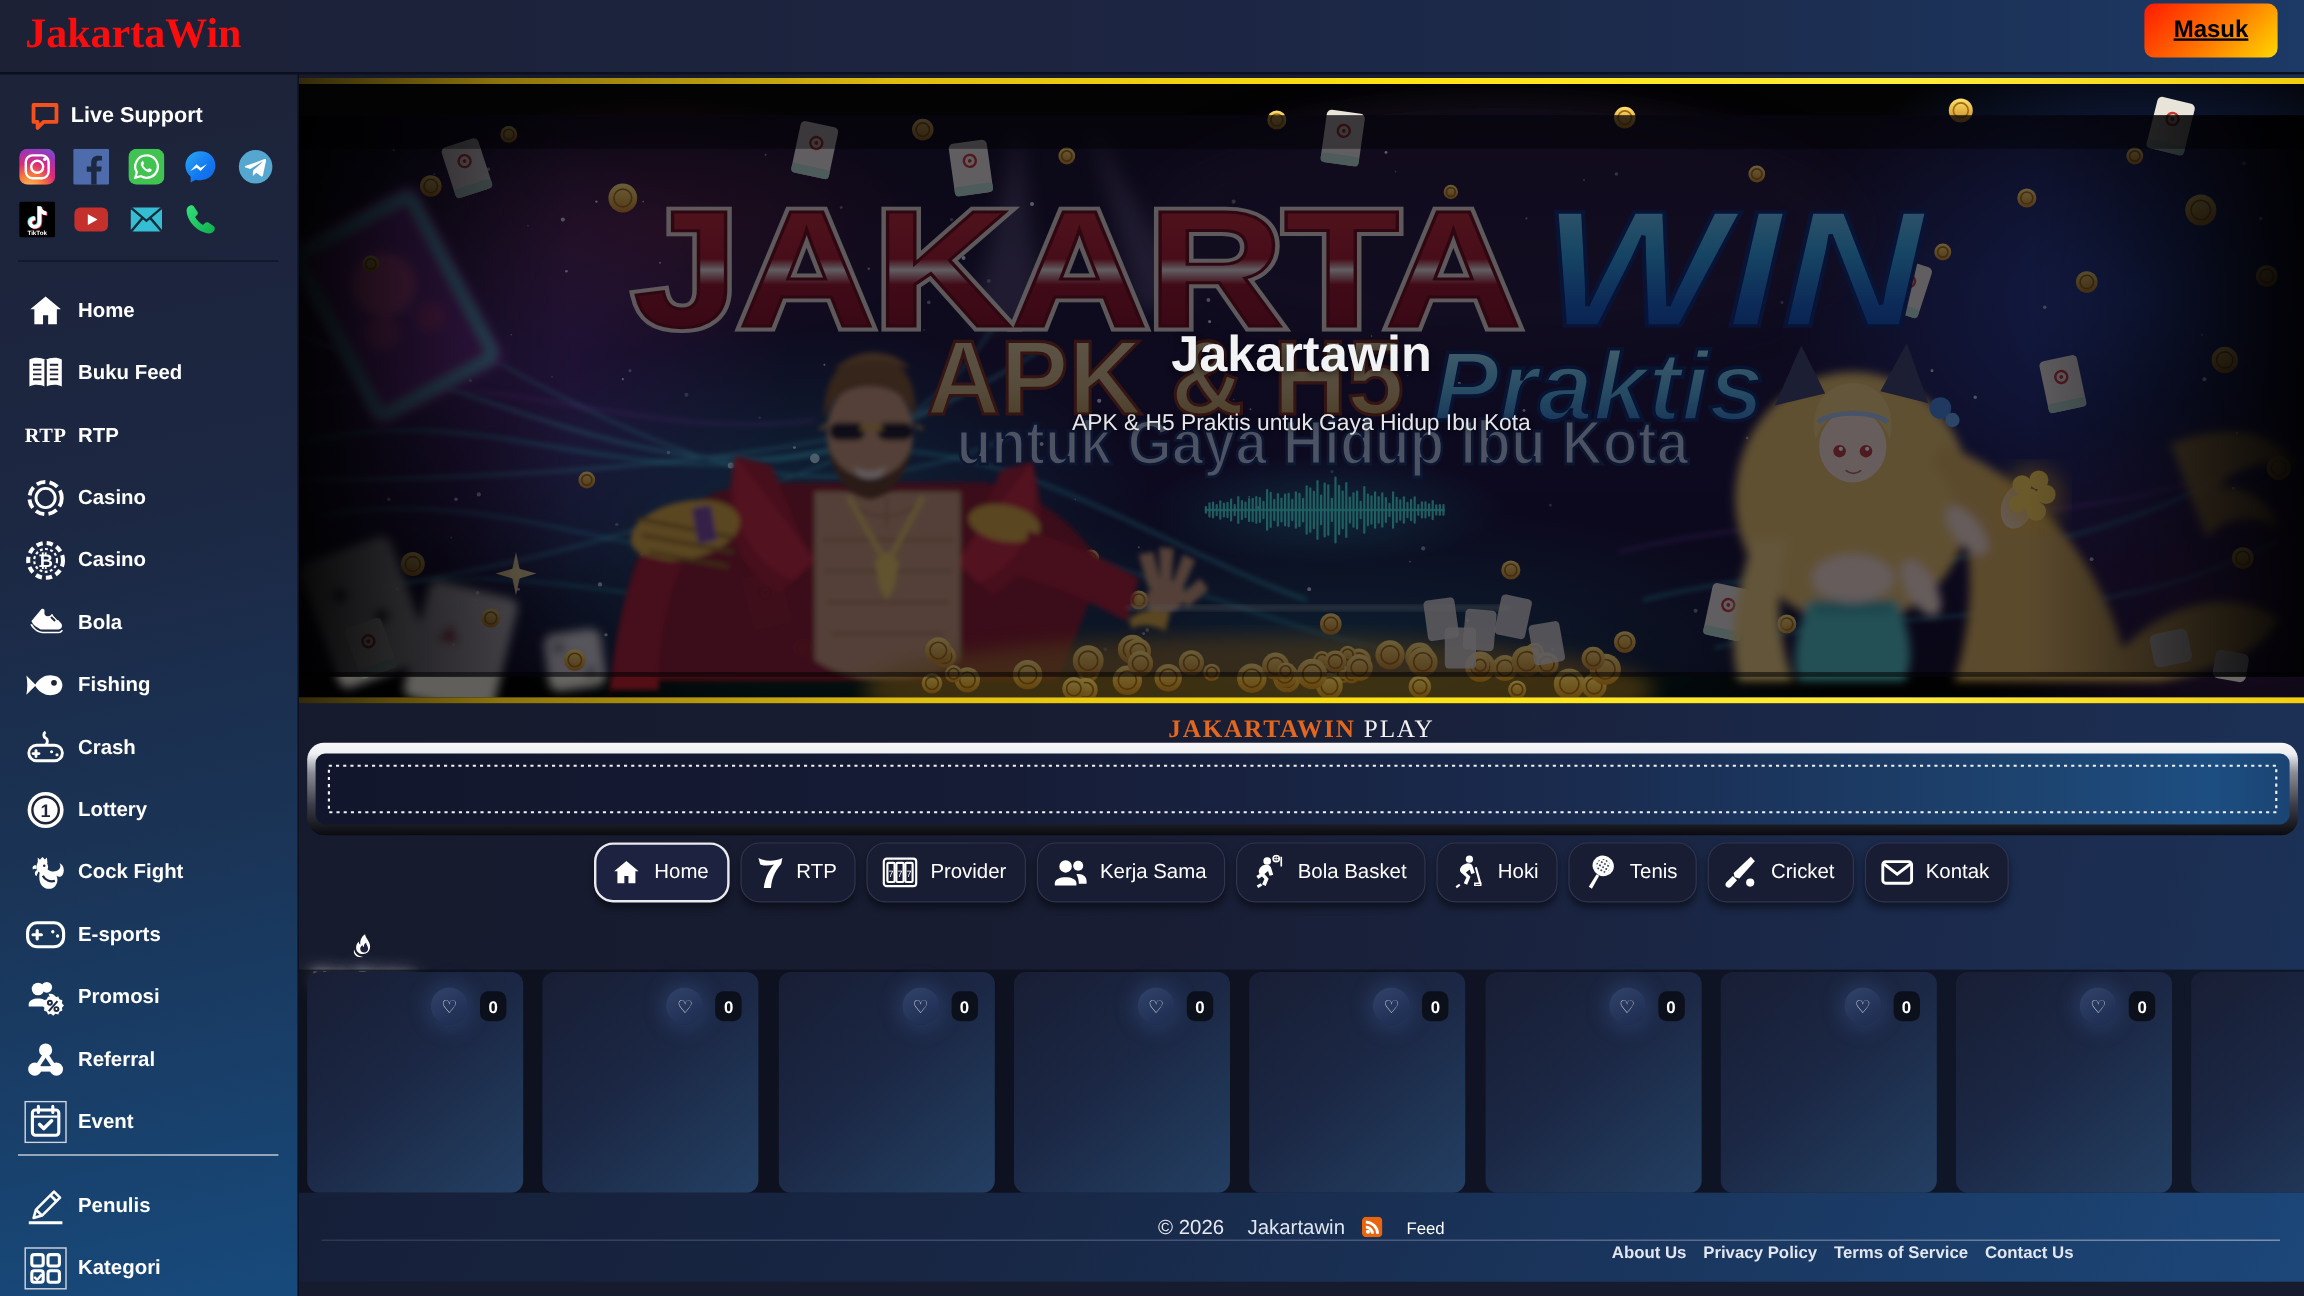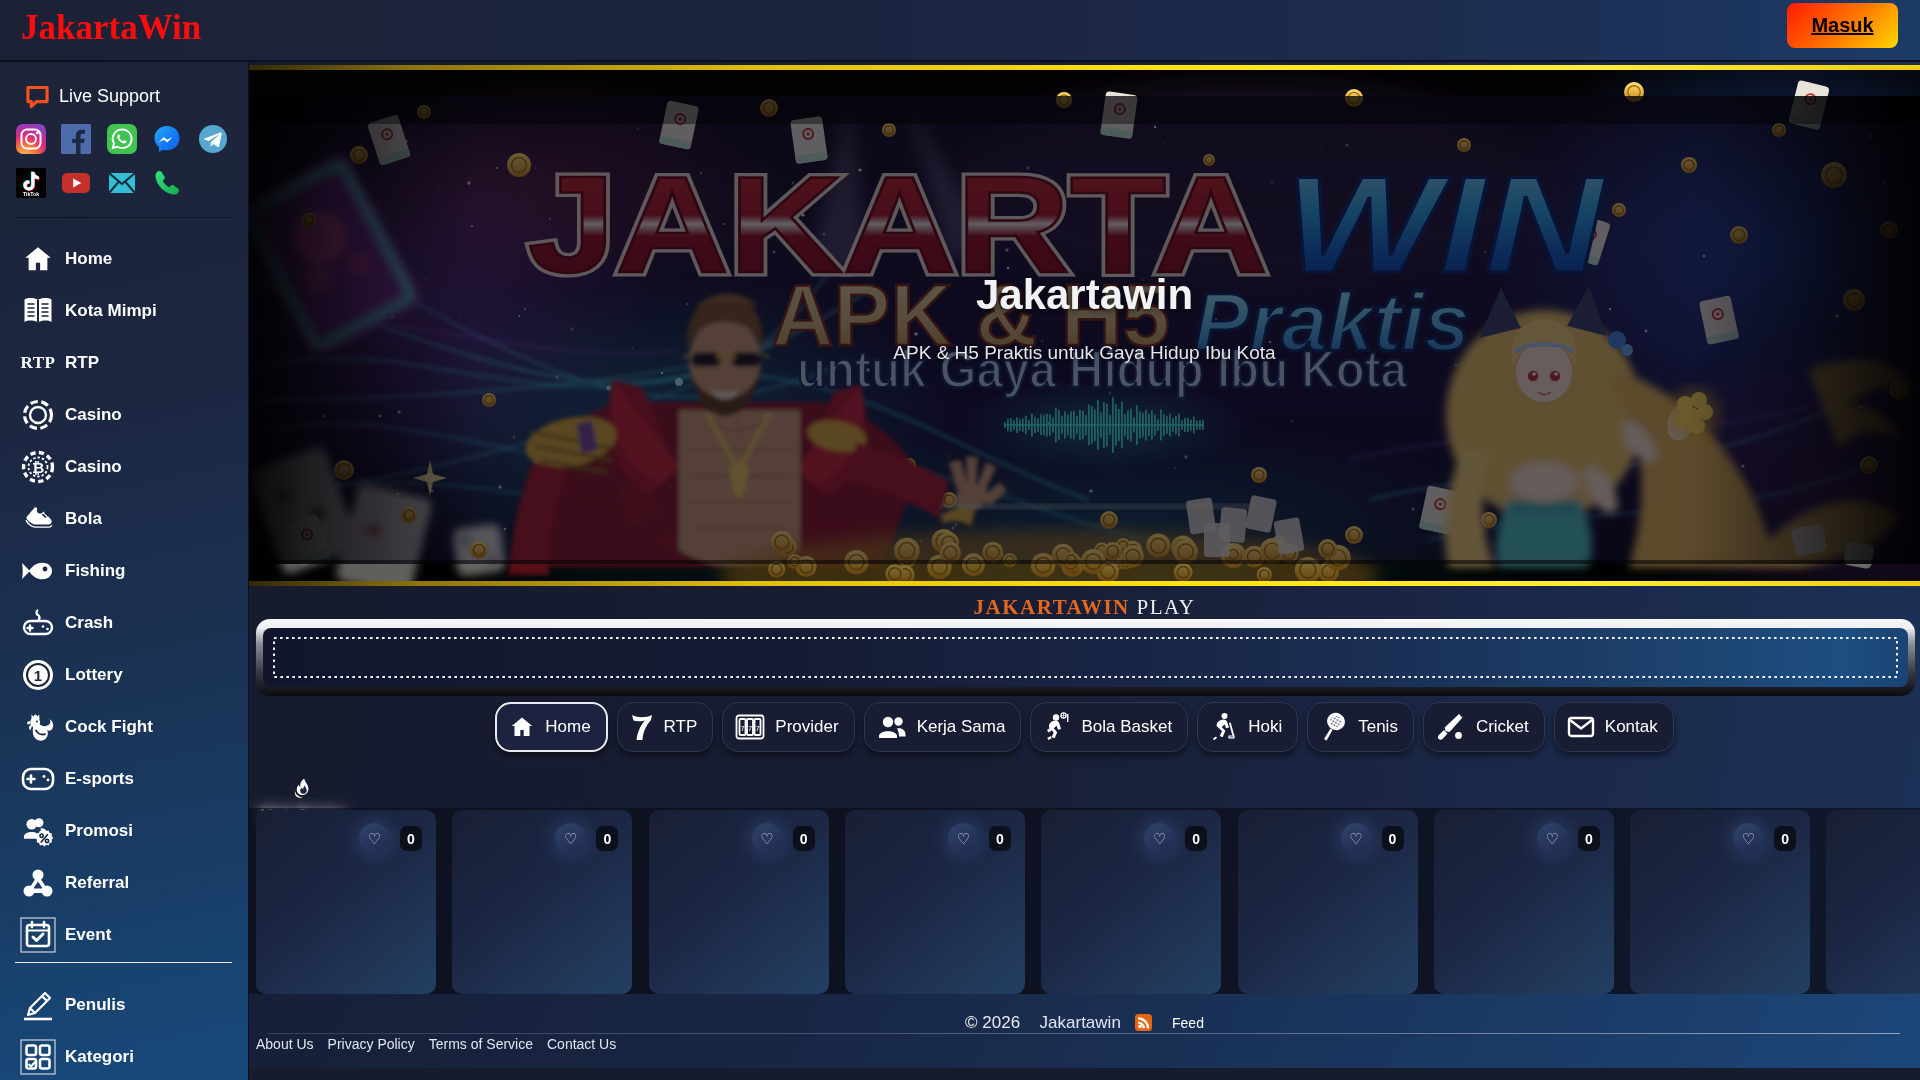--- a/index.html
+++ b/index.html
@@ -12,21 +12,21 @@
     border-bottom:2px solid #0c101e; z-index:30; }
   #logo { position:absolute; left:21px; top:8px; font-family:"Liberation Serif",serif;
     font-weight:bold; font-size:35px; color:#fb0d0d; }
   #masuk { position:absolute; left:1787px; top:3px; width:111px; height:45px;
     background:linear-gradient(135deg,#ff1a00 0%,#ff7a00 55%,#ffd900 100%);
     border-radius:8px; color:#000; font-weight:bold; font-size:20px;
     text-decoration:underline; text-align:center; line-height:45px; }
   #sidebar { position:absolute; left:0; top:62px; width:249px; height:1018px;
     background:linear-gradient(168deg,#1d2338 0%,#1c2742 35%,#1a3558 65%,#174a7c 100%);
     border-right:1px solid #0c101e; z-index:20; }
-  .ls-txt { position:absolute; left:59px; top:24px; font-size:18px; font-weight:normal; color:#fff; }
+  .ls-txt { position:absolute; left:59px; top:24px; font-size:18px; font-weight:bold; color:#fff; }
   .soc { position:absolute; width:30px; height:30px; }
   .divider1 { position:absolute; left:15px; top:155px; width:217px; height:0; border-top:1px solid #0e1322; }
   .divider2 { position:absolute; left:15px; top:900px; width:217px; height:0; border-top:1px solid #e8e8ee; }
   .mi { position:absolute; left:0; width:249px; height:52px; }
   .mi .ic { position:absolute; left:19px; top:50%; transform:translateY(-50%); width:38px; height:38px;
     display:flex; align-items:center; justify-content:center; }
   .mi .lb { position:absolute; left:65px; top:50%; transform:translateY(-50%); color:#fff; font-size:17px; font-weight:bold; white-space:nowrap; }
   #main { position:absolute; left:249px; top:50px; width:1671px; height:1018px;
     background:linear-gradient(100deg,#161a2c 0%,#181d33 45%,#1b2a4c 80%,#1c3258 100%); }
   .goldline { position:absolute; left:0; width:1671px; height:5px;
@@ -62,21 +62,21 @@
     display:flex; align-items:center; justify-content:center; color:#cdd5e3; font-size:15px; box-shadow:0 0 16px 5px rgba(80,120,190,.22); }
   .gcard .cnt { position:absolute; left:144px; top:16px; width:22px; height:25px; border-radius:7px;
     background:rgba(9,12,22,.88); color:#fff; font-size:14px; font-weight:bold;
     display:flex; align-items:center; justify-content:center; }
   #footer { position:absolute; left:0; top:944px; width:1671px; height:74px;
     background:linear-gradient(115deg,#161f38 0%,#182745 35%,#1a3760 70%,#1c4779 100%); }
   #f-line1 { position:absolute; left:0; top:19px; width:1671px; text-align:center; color:#e9eaee; font-size:17px; }
   #f-line1 .jk { color:#dfe5f1; margin-left:10px; }
   #f-line1 .feed { font-size:14px; color:#fff; margin-left:20px; }
   #f-divider { position:absolute; left:19px; top:39px; width:1632px; height:1px; background:linear-gradient(90deg,#323d58 0%,#55648a 55%,#93a3bd 100%); }
-  #f-links { position:absolute; left:0; top:41px; width:1486px; text-align:left; }
+  #f-links { position:absolute; left:0; top:41px; width:1486px; text-align:right;font-weight:bold; }
   #f-links span { color:#e2e6ef; font-size:14px; margin:0 7px; }
 </style>
 </head>
 <body>
 <div id="header">
     <div id="logo">JakartaWin</div>
     <div id="masuk">Masuk</div>
   </div>
 <div id="sidebar">
     <div class="abs" style="left:24px;top:21px"><svg width="27" height="27" viewBox="0 0 24 24" fill="none" stroke="#f4511e" stroke-width="2.8">
@@ -161,21 +161,21 @@
     <div class="mi" style="top:223px">
       <div class="ic">
         <svg width="32" height="30" viewBox="0 0 32 30" fill="none" stroke="#ffffff" stroke-width="2.4">
           <path d="M16 4 C12 1.5 6 1.5 2.5 3.5 V26 C6 24 12 24 16 26.5 C20 24 26 24 29.5 26 V3.5 C26 1.5 20 1.5 16 4 Z" fill="#ffffff" stroke="none"></path>
           <path d="M16 4 V26.5" stroke="#1d2338" stroke-width="2"></path>
           <g stroke="#1d2338" stroke-width="1.6">
             <path d="M5.5 8h7M5.5 12h7M5.5 16h7M5.5 20h7M19.5 8h7M19.5 12h7M19.5 16h7M19.5 20h7"></path>
           </g>
         </svg>
       </div>
-      <div class="lb">Kota Mimpi</div>
+      <div class="lb">Buku Feed</div>
     </div>
     <div class="mi" style="top:275px">
       <div class="ic">
         <div style="color:#ffffff;font-family:'Liberation Serif',serif;font-weight:bold;font-size:17px;letter-spacing:.5px">RTP</div>
       </div>
       <div class="lb">RTP</div>
     </div>
     <div class="mi" style="top:327px">
       <div class="ic">
         <svg width="32" height="32" viewBox="0 0 32 32" fill="none">

